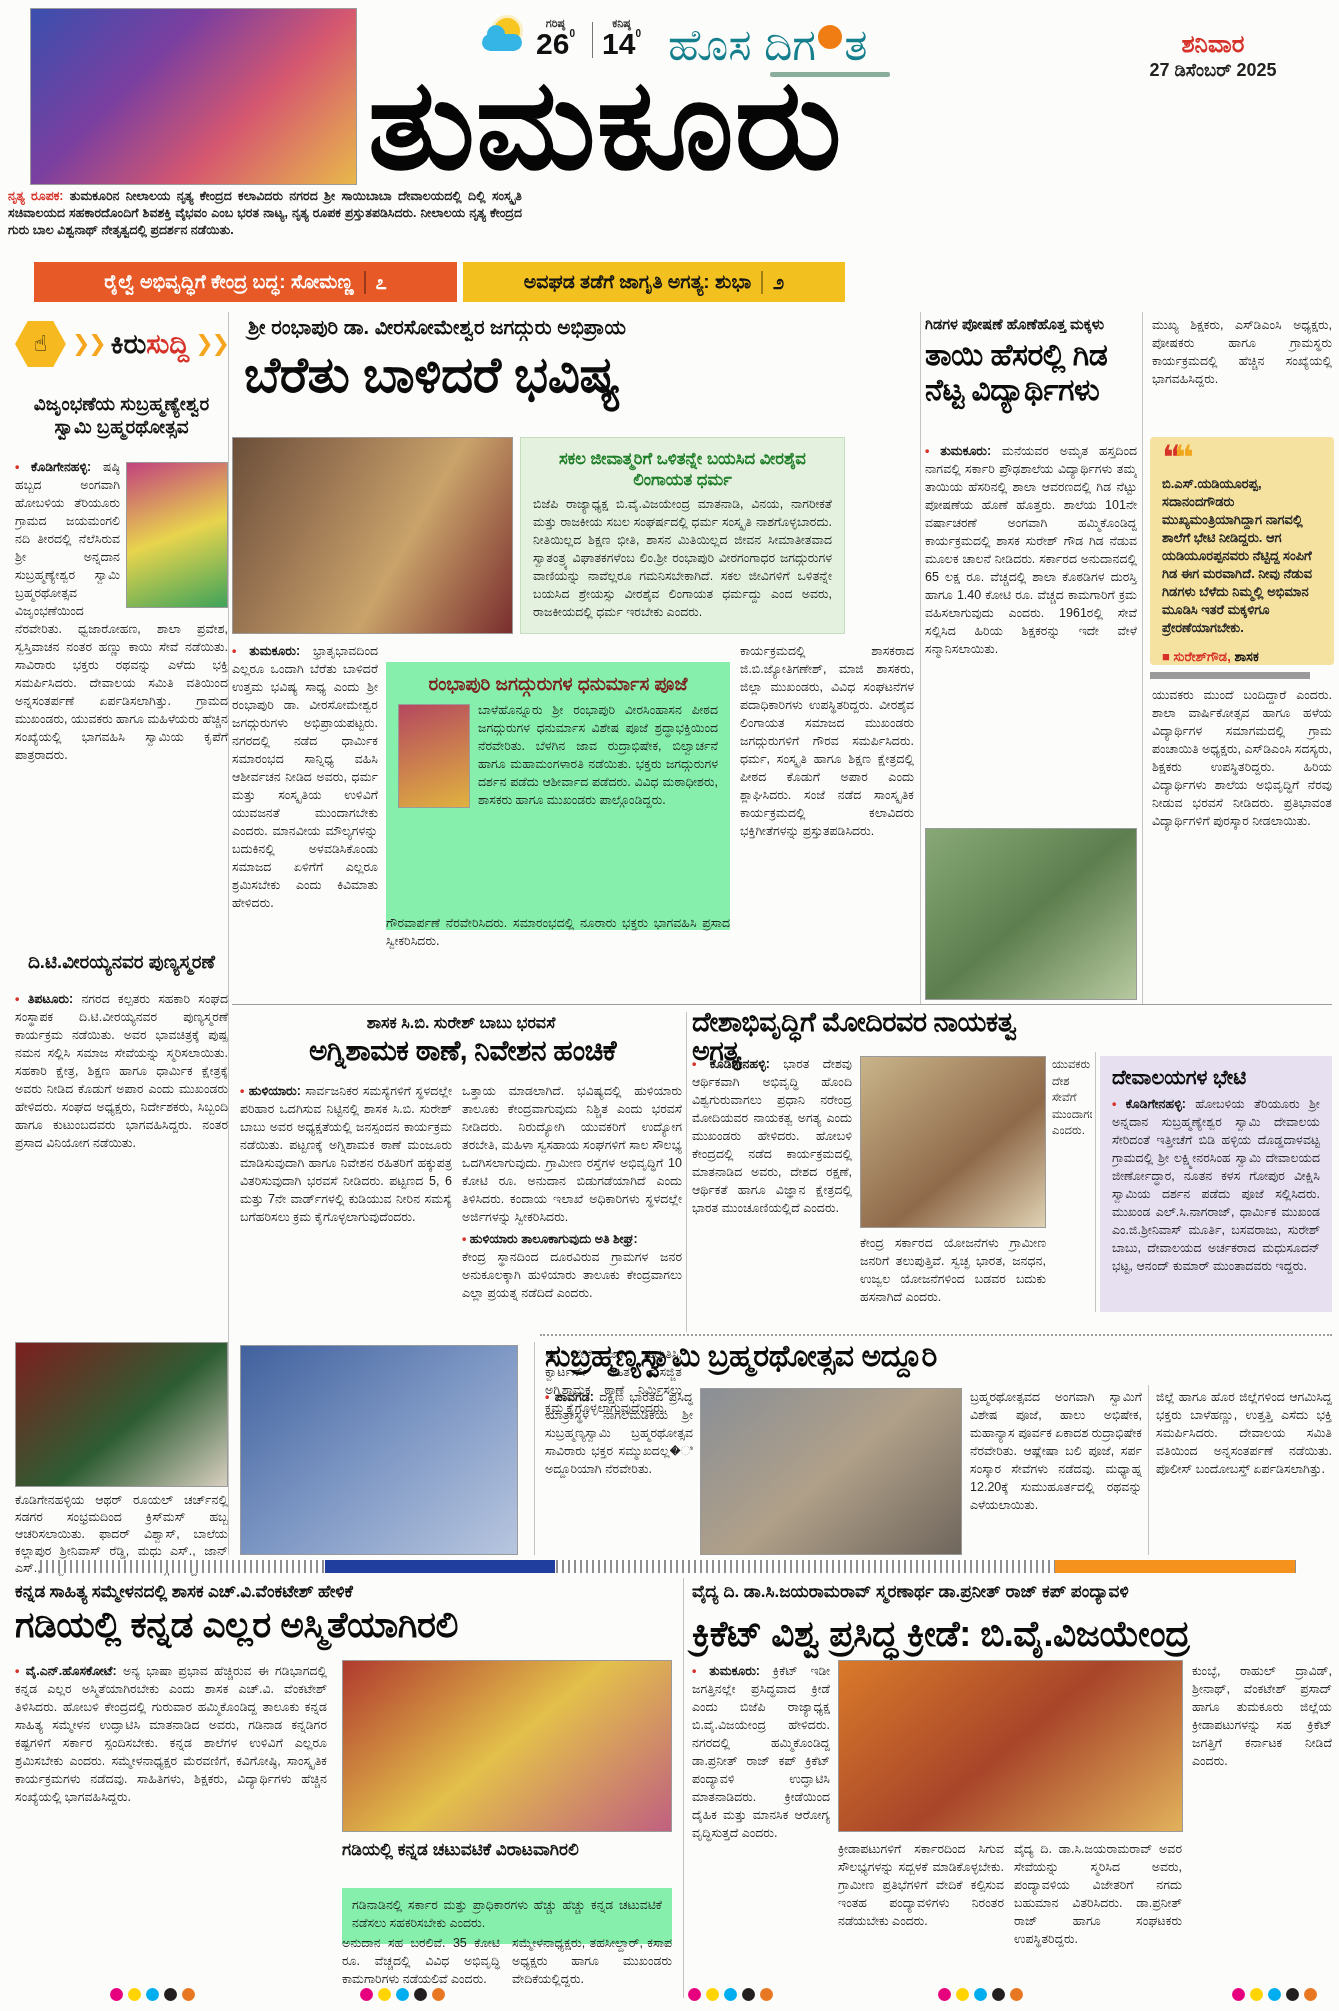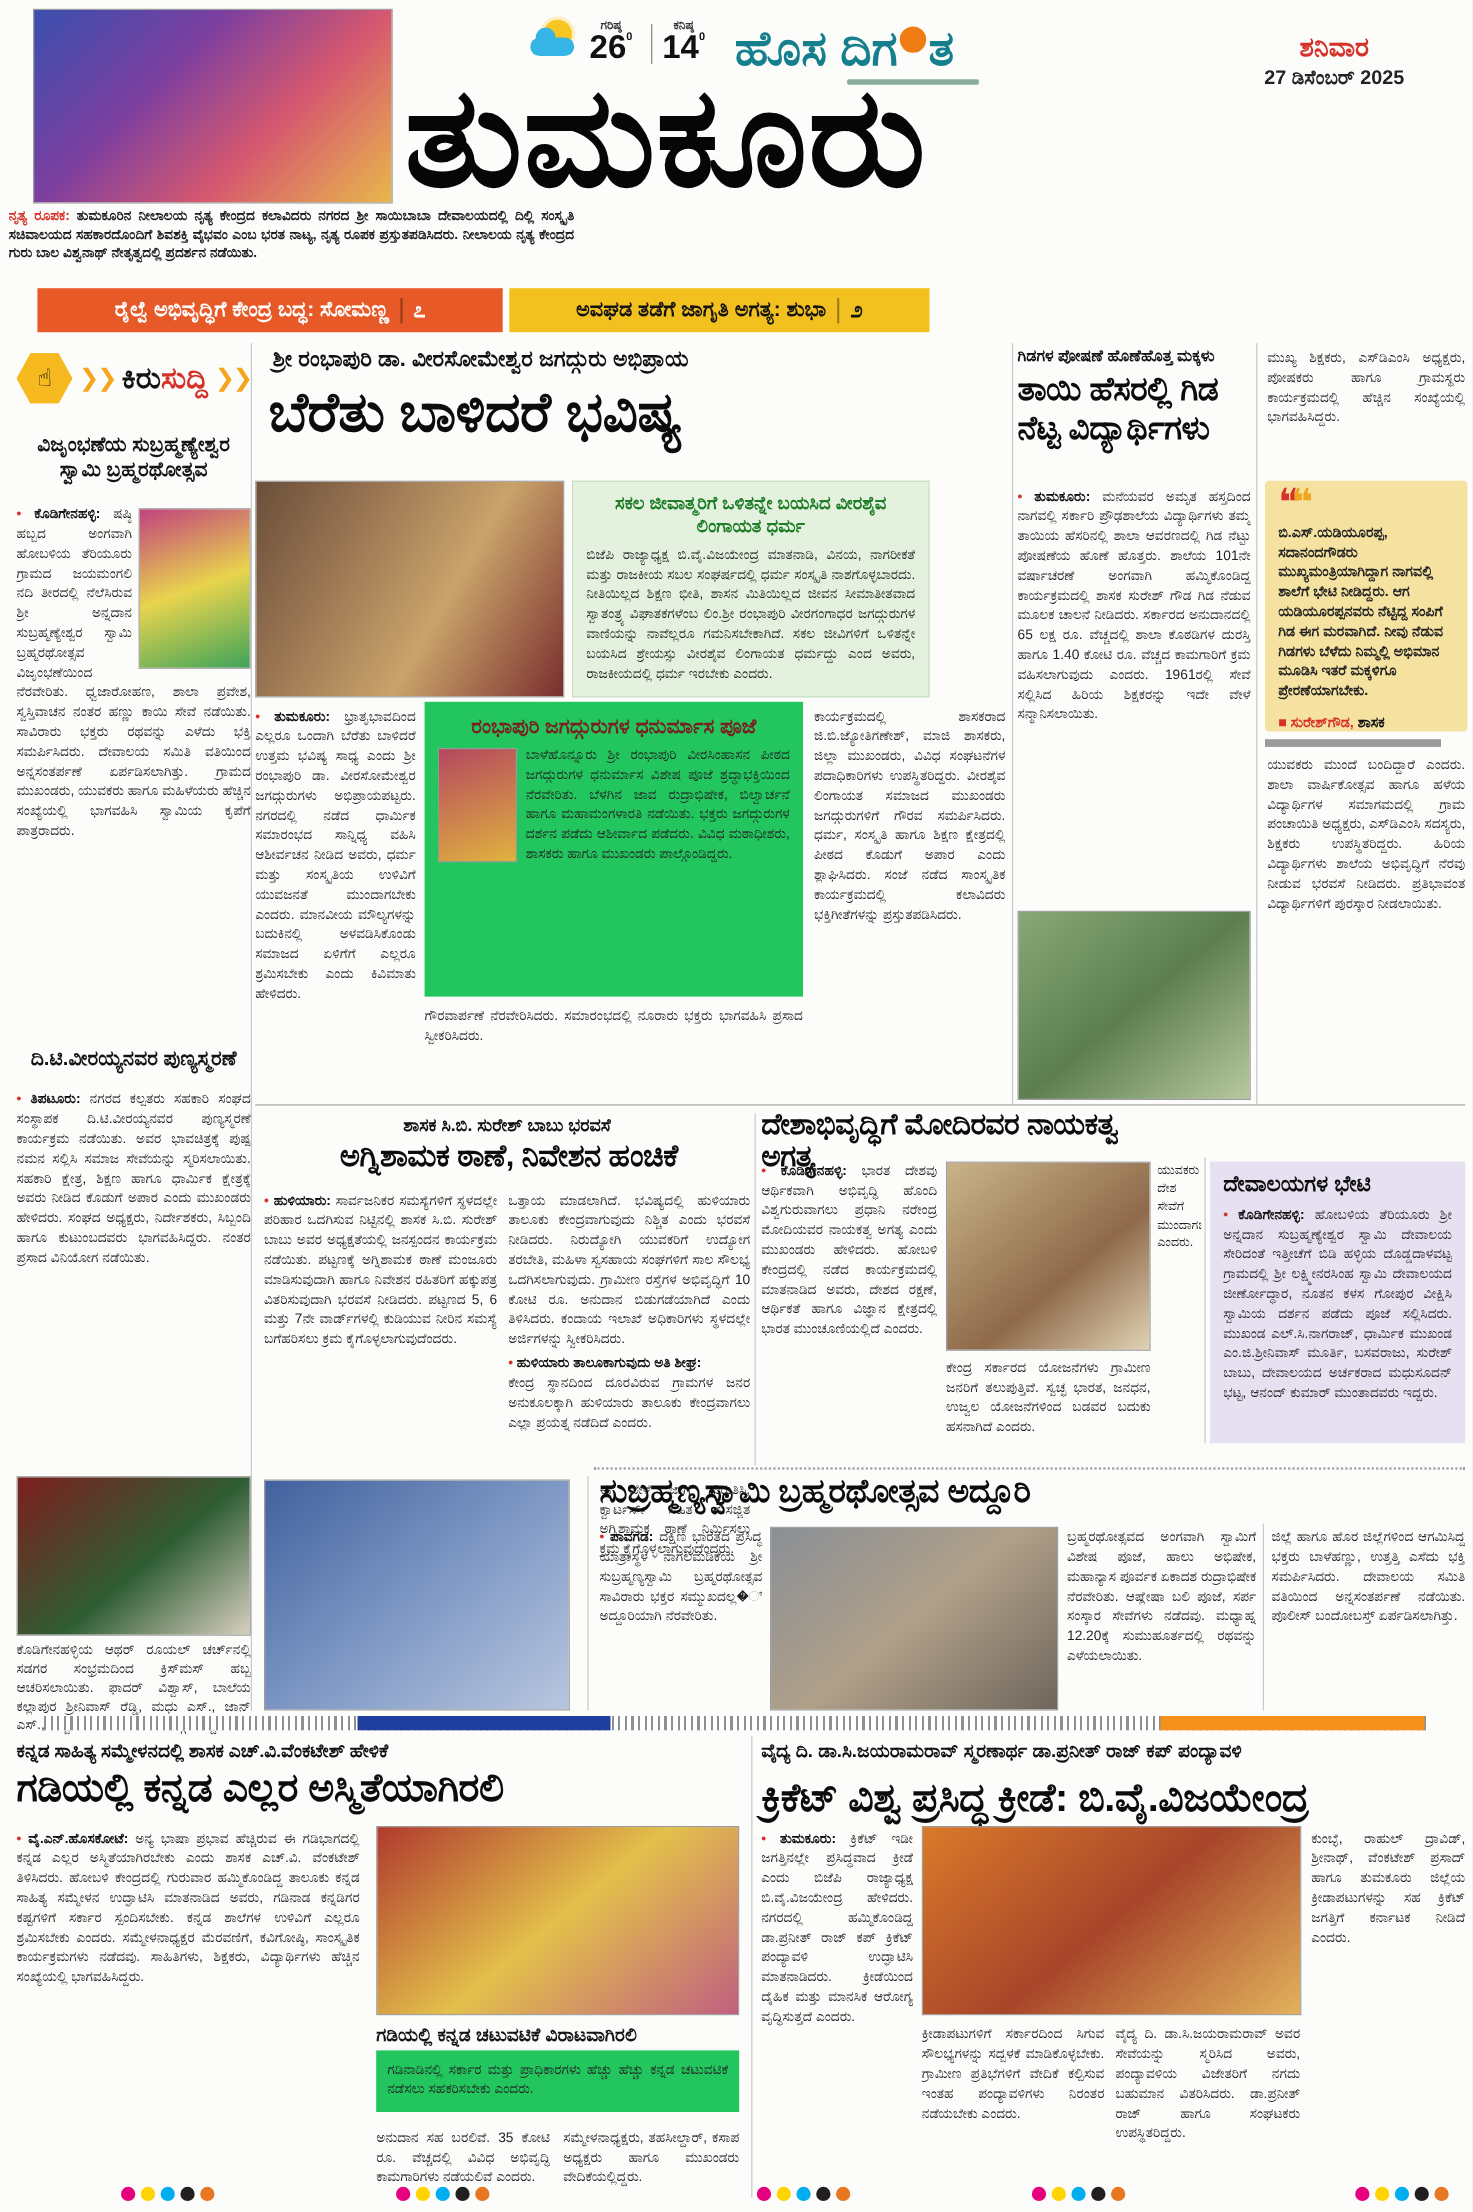--- a/index.html
+++ b/index.html
@@ -13,42 +13,42 @@
   .kicker{font-weight:bold;color:#111;}
   .headline{font-weight:900;color:#0c0c0c;line-height:1.08;letter-spacing:-0.5px;}
   .vrule{width:1px;background:#c4c4c4;}
   .hrule{height:1px;background:#9d9d9d;}
   .dotted{border-top:2px dotted #9d9d9d;height:0;background:none;}
   .boxpad{box-sizing:border-box;padding:10px 12px;}
   .capt{font-size:12.5px;line-height:1.35;font-weight:bold;color:#1d1d1d;text-align:justify;}
   .capt .lead{color:#d63229;}
   
   #masthead{font-size:126px;font-weight:900;letter-spacing:1px;line-height:1;color:#060606;white-space:nowrap;}
-  #logo{font-size:44px;font-weight:700;color:#157f8d;letter-spacing:0;white-space:nowrap;display:flex;align-items:center;}
+  #logo{font-size:44px;font-weight:400;color:#157f8d;letter-spacing:0;white-space:nowrap;display:flex;align-items:center;}
   #logo .globe{display:inline-block;width:20px;height:20px;border-radius:50%;background:#ef7d13;margin:0 2px 18px 2px;border:2px solid #ef7d13;}
   .wx-num{font-size:30px;font-weight:900;color:#111;line-height:1;}
   .wx-lab{font-size:11px;font-weight:bold;color:#333;line-height:1;}
   .wx-deg{font-size:10px;vertical-align:top;font-weight:bold;}
   .sun{width:26px;height:26px;border-radius:50%;background:#f8c620;position:absolute;left:14px;top:0;box-shadow:0 0 0 3px rgba(248,198,32,.25);}
   .cloud{width:40px;height:17px;background:#35b5e5;border-radius:12px;position:absolute;left:2px;top:16px;}
   .cloud::before{content:"";position:absolute;width:18px;height:18px;border-radius:50%;background:#35b5e5;left:5px;top:-9px;}
   
   .navseg{height:40px;display:flex;align-items:center;justify-content:center;font-weight:bold;font-size:19px;box-sizing:border-box;}
   .navseg .pg{margin-left:10px;padding-left:10px;border-left:2px solid rgba(0,0,0,.35);font-size:20px;}
   
   .hex{width:52px;height:46px;background:#f6b91f;clip-path:polygon(25% 0,75% 0,100% 50%,75% 100%,25% 100%,0 50%);
        display:flex;align-items:center;justify-content:center;font-size:22px;color:#111;}
   .chev{color:#f6a51f;font-weight:900;font-size:22px;letter-spacing:-2px;}
   .ksudi-t{font-size:27px;font-weight:900;}
   .ksudi-t .red{color:#d63229;}
   .colhead{font-size:18.5px;font-weight:900;text-align:center;line-height:1.25;}
   
   .greenbox{background:#e4f1df;border:1px solid #c6ddc0;}
   .greenbox h3{margin:0 0 6px 0;color:#1e7d27;font-size:16.5px;line-height:1.25;font-weight:900;text-align:center;}
-  .pinkbox{background:#22c55e;}
+  .pinkbox{background:#86efac;margin-top:24px;}
   .pinkbox h3{margin:0 0 6px 0;color:#7a1f1f;font-size:18.5px;font-weight:900;text-align:center;line-height:1.25;}
   .quotebox{background:#f5e2a0;border-radius:4px;}
   .quotebox .qmarks{font-size:34px;line-height:.6;font-weight:900;}
   .quotebox .q1{color:#d63229;}
   .quotebox .q2{color:#f0a71c;margin-left:-8px;}
   .quotebox .qtext{font-size:13px;font-weight:bold;line-height:1.38;color:#222;text-align:left;}
   .quotebox .attr{margin-top:6px;font-size:13px;font-weight:900;color:#d63229;}
   .quotebox .attr .role{color:#111;}
   .purplebox{background:#e6e0f1;}
   .purplebox h3{margin:0 0 6px 0;font-size:20px;font-weight:900;color:#0c0c0c;}

